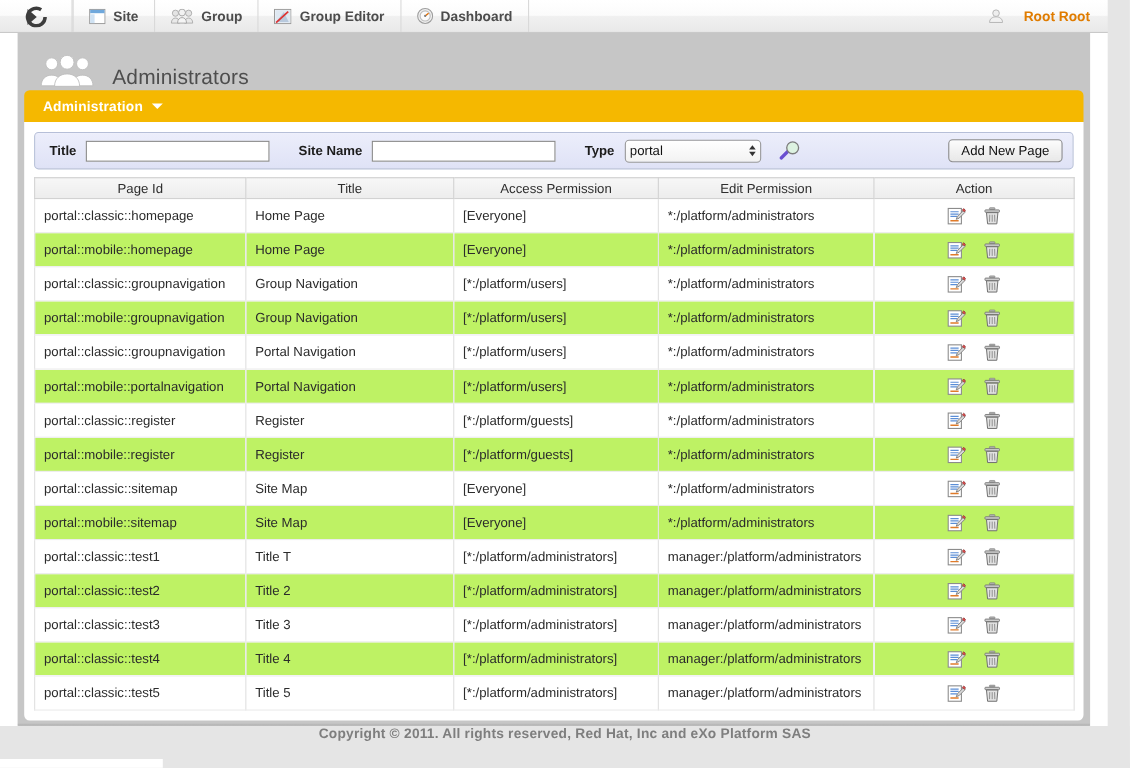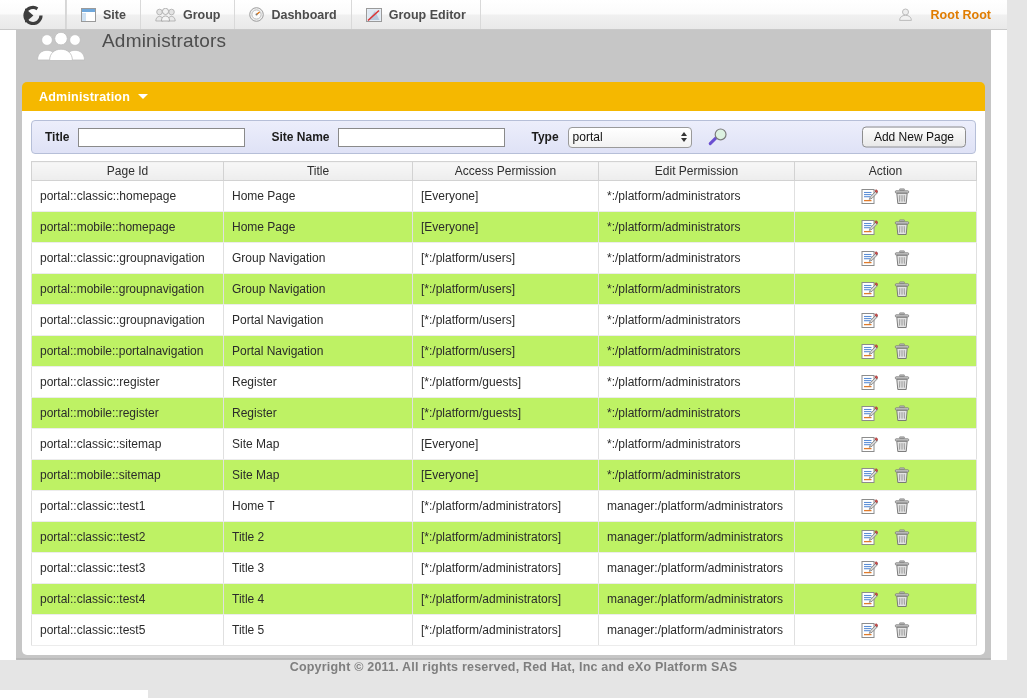--- a/index.html
+++ b/index.html
@@ -48,21 +48,21 @@
     background: #ffffff;
   }
   .page-inner {
     position: absolute; top: 0; left: 16px;
     width: 975px; height: 630px;
     background: #c6c6c6;
   }
 
   
   .banner {
-    height: 52px; display: flex; align-items: flex-start;
+    height: 52px; display: flex; align-items: flex-end;
     padding-left: 20px; gap: 16px;
   }
   .banner-title {
     font-size: 19px; color: #4d4d4d; font-weight: normal;
     letter-spacing: 0.2px;
   }
 
   
   .adminbar {
     margin: 0 6px 0 6px;
@@ -237,40 +237,40 @@
           <path d="M12.8 13c0-3 1.7-4.6 3.7-4.6S20.2 10 20.2 13z" fill="#e9e9e9" stroke="#a9a9a9" stroke-width="0.8"></path>
           <circle cx="10.5" cy="3.4" r="3.1" fill="#f2f2f2" stroke="#a0a0a0" stroke-width="0.8"></circle>
           <path d="M6.4 13c0-3.3 1.9-5 4.1-5s4.1 1.7 4.1 5z" fill="#f5f5f5" stroke="#a0a0a0" stroke-width="0.8"></path>
         </svg>
       </span>
       <span>Group</span>
     </div>
 
     <div class="tb-item">
       <span class="ic">
+        <svg width="16" height="14" viewBox="0 0 16 14">
+          <rect x="0.5" y="0.5" width="15" height="13" fill="#fff" stroke="#9a9a9a"></rect>
+          <rect x="1.2" y="1.2" width="13.6" height="11.6" fill="#dfe8f2"></rect>
+          <path d="M2 12 L9 3 L13.5 12 Z" fill="#a7bcd4" opacity="0.7"></path>
+          <line x1="2" y1="12.5" x2="13" y2="2.5" stroke="#d33" stroke-width="1.6"></line>
+        </svg>
+      </span>
+      <span>Group Editor</span>
+    </div>
+
+    <div class="tb-item">
+      <span class="ic">
         <svg width="15" height="15" viewBox="0 0 15 15">
           <circle cx="7.5" cy="7.5" r="6.8" fill="#f0f0f0" stroke="#9d9d9d"></circle>
           <circle cx="7.5" cy="7.5" r="4.6" fill="#fbfbfb" stroke="#bdbdbd"></circle>
           <line x1="7.5" y1="7.5" x2="10.6" y2="5" stroke="#e06c00" stroke-width="1.2"></line>
           <circle cx="7.5" cy="7.5" r="1" fill="#7a7a7a"></circle>
         </svg>
       </span>
       <span>Dashboard</span>
-    </div>
-
-    <div class="tb-item">
-      <span class="ic">
-        <svg width="16" height="14" viewBox="0 0 16 14">
-          <rect x="0.5" y="0.5" width="15" height="13" fill="#fff" stroke="#9a9a9a"></rect>
-          <rect x="1.2" y="1.2" width="13.6" height="11.6" fill="#dfe8f2"></rect>
-          <path d="M2 12 L9 3 L13.5 12 Z" fill="#a7bcd4" opacity="0.7"></path>
-          <line x1="2" y1="12.5" x2="13" y2="2.5" stroke="#d33" stroke-width="1.6"></line>
-        </svg>
-      </span>
-      <span>Group Editor</span>
     </div>
 
   </div>
 
   <div class="tb-user">
     <span class="ic">
       <svg width="15" height="14" viewBox="0 0 15 14">
         <circle cx="7.5" cy="4" r="3" fill="#eee" stroke="#b5b5b5" stroke-width="0.9"></circle>
         <path d="M1.6 12.4c0-3.3 2.6-5.1 5.9-5.1s5.9 1.8 5.9 5.1z" fill="#f1f1f1" stroke="#b5b5b5" stroke-width="0.9"></path>
       </svg>
@@ -618,21 +618,21 @@
                       <path d="M2.8 5.3 h10.4 l-1 10.2 H3.8 Z" fill="#e2e2e2" stroke="#6f6f6f" stroke-width="0.9"></path>
                       <line x1="5.8" y1="7.2" x2="5.6" y2="13.6" stroke="#8e8e8e" stroke-width="0.9"></line>
                       <line x1="8" y1="7.2" x2="8" y2="13.6" stroke="#8e8e8e" stroke-width="0.9"></line>
                       <line x1="10.2" y1="7.2" x2="10.4" y2="13.6" stroke="#8e8e8e" stroke-width="0.9"></line>
                     </svg></span>
                 </span>
               </td>
             </tr>
             <tr class="odd">
               <td>portal::classic::test1</td>
-              <td>Home T</td>
+              <td>Title T</td>
               <td>[*:/platform/administrators]</td>
               <td>manager:/platform/administrators</td>
               <td class="c-action">
                 <span class="act-wrap">
                   <span class="act-btn"><svg width="17" height="17" viewBox="0 0 17 17">
                       <rect x="1" y="1.5" width="12" height="14" fill="#fff" stroke="#8c8c8c"></rect>
                       <line x1="3" y1="4.5" x2="10.5" y2="4.5" stroke="#5b8ed6" stroke-width="1.1"></line>
                       <line x1="3" y1="6.6" x2="10.5" y2="6.6" stroke="#5b8ed6" stroke-width="1.1"></line>
                       <line x1="3" y1="8.7" x2="9" y2="8.7" stroke="#5b8ed6" stroke-width="1.1"></line>
                       <line x1="3" y1="12.6" x2="10.5" y2="12.6" stroke="#e07b2a" stroke-width="1.3"></line>

